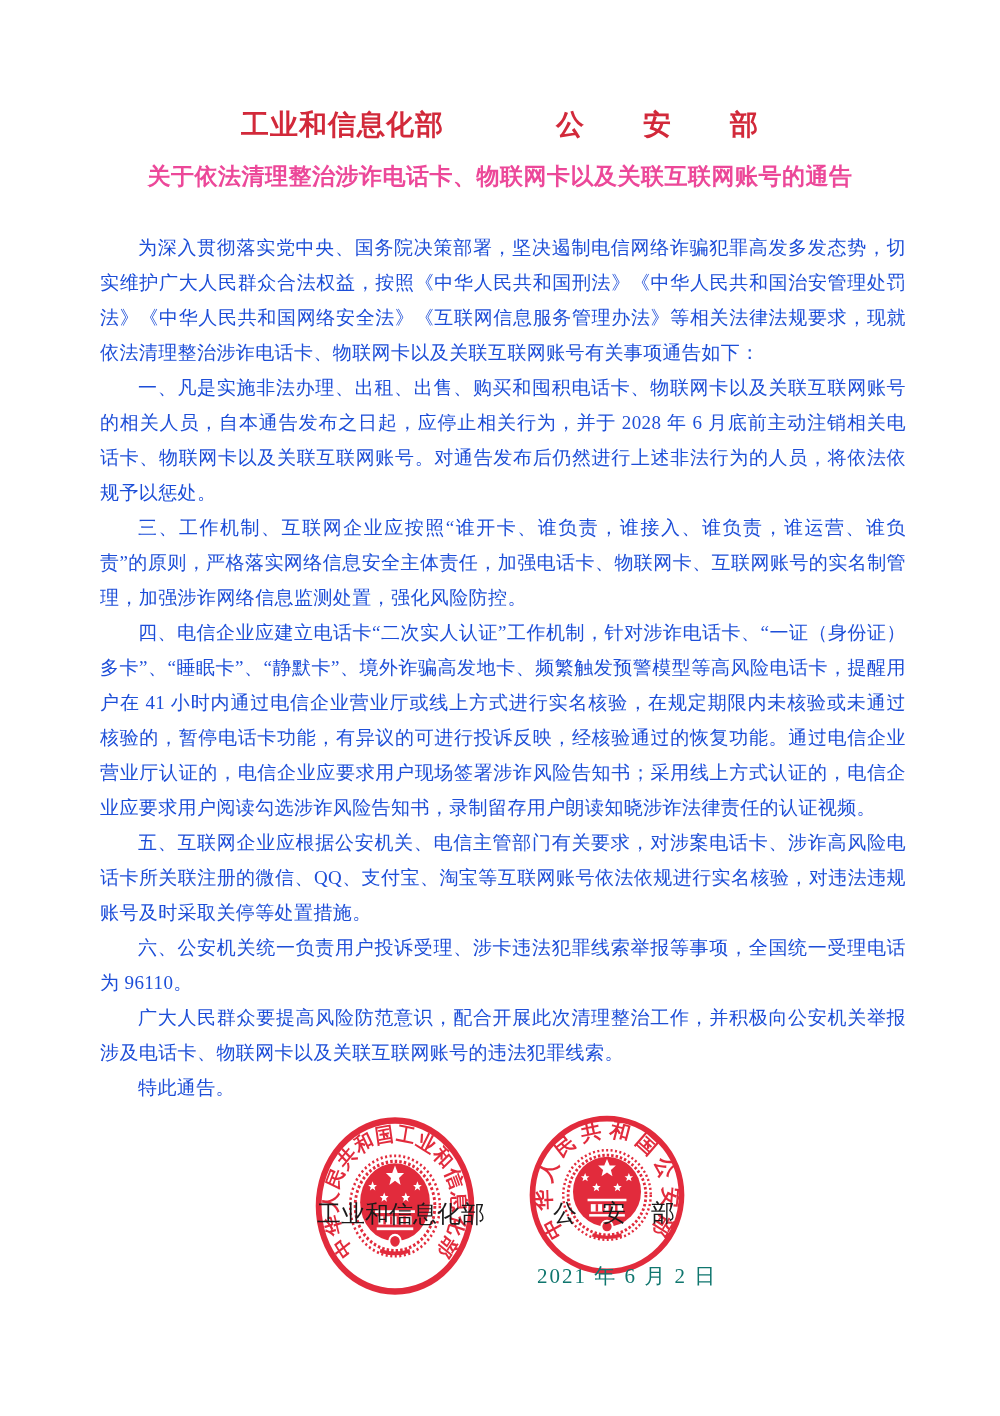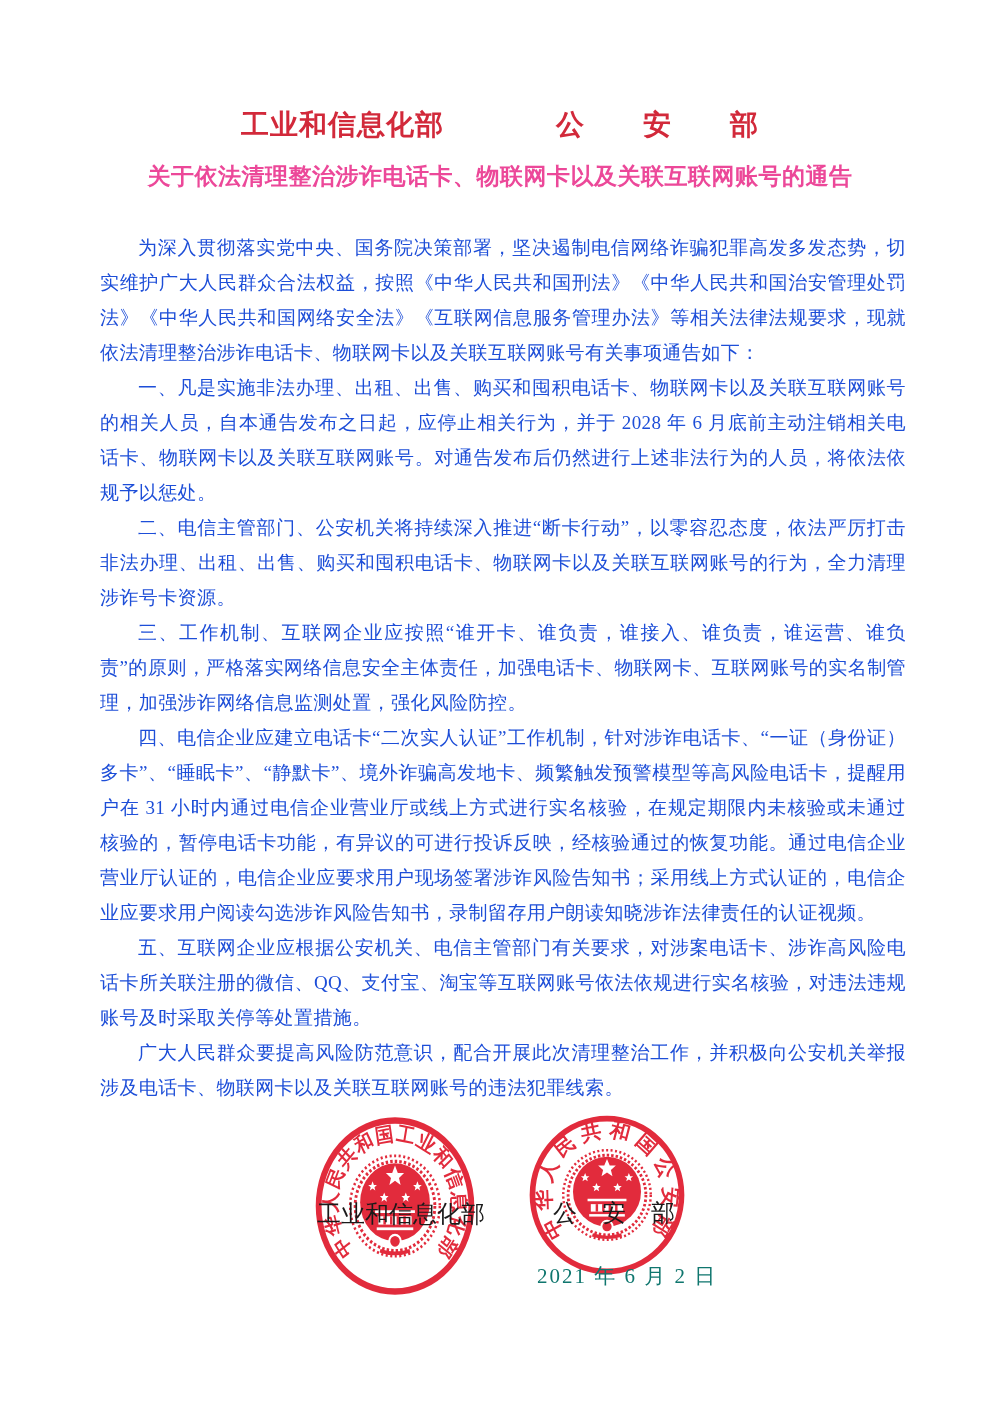--- a/index.html
+++ b/index.html
@@ -99,25 +99,26 @@
       <span>安</span>
       <span>部</span>
     </span>
   </div>
 
   <div class="doc-title">关于依法清理整治涉诈电话卡、物联网卡以及关联互联网账号的通告</div>
 
   <div class="body-text">
     <p>为深入贯彻落实党中央、国务院决策部署，坚决遏制电信网络诈骗犯罪高发多发态势，切实维护广大人民群众合法权益，按照《中华人民共和国刑法》《中华人民共和国治安管理处罚法》《中华人民共和国网络安全法》《互联网信息服务管理办法》等相关法律法规要求，现就依法清理整治涉诈电话卡、物联网卡以及关联互联网账号有关事项通告如下：</p>
     <p>一、凡是实施非法办理、出租、出售、购买和囤积电话卡、物联网卡以及关联互联网账号的相关人员，自本通告发布之日起，应停止相关行为，并于 2028 年 6 月底前主动注销相关电话卡、物联网卡以及关联互联网账号。对通告发布后仍然进行上述非法行为的人员，将依法依规予以惩处。</p>
-    <p>二、电信主管部门、公安机关将持续深入推进“断卡行动”，以零容忍态度，依法严厉打击非法办理、出租、出售、购买和囤积电话卡、物联网卡以及关联互联网账号的行为，全力清理涉诈号卡资源。</p>
     <p>三、工作机制、互联网企业应按照“谁开卡、谁负责，谁接入、谁负责，谁运营、谁负责”的原则，严格落实网络信息安全主体责任，加强电话卡、物联网卡、互联网账号的实名制管理，加强涉诈网络信息监测处置，强化风险防控。</p>
-    <p>四、电信企业应建立电话卡“二次实人认证”工作机制，针对涉诈电话卡、“一证（身份证）多卡”、“睡眠卡”、“静默卡”、境外诈骗高发地卡、频繁触发预警模型等高风险电话卡，提醒用户在 31 小时内通过电信企业营业厅或线上方式进行实名核验，在规定期限内未核验或未通过核验的，暂停电话卡功能，有异议的可进行投诉反映，经核验通过的恢复功能。通过电信企业营业厅认证的，电信企业应要求用户现场签署涉诈风险告知书；采用线上方式认证的，电信企业应要求用户阅读勾选涉诈风险告知书，录制留存用户朗读知晓涉诈法律责任的认证视频。</p>
+    <p>四、电信企业应建立电话卡“二次实人认证”工作机制，针对涉诈电话卡、“一证（身份证）多卡”、“睡眠卡”、“静默卡”、境外诈骗高发地卡、频繁触发预警模型等高风险电话卡，提醒用户在 41 小时内通过电信企业营业厅或线上方式进行实名核验，在规定期限内未核验或未通过核验的，暂停电话卡功能，有异议的可进行投诉反映，经核验通过的恢复功能。通过电信企业营业厅认证的，电信企业应要求用户现场签署涉诈风险告知书；采用线上方式认证的，电信企业应要求用户阅读勾选涉诈风险告知书，录制留存用户朗读知晓涉诈法律责任的认证视频。</p>
     <p>五、互联网企业应根据公安机关、电信主管部门有关要求，对涉案电话卡、涉诈高风险电话卡所关联注册的微信、QQ、支付宝、淘宝等互联网账号依法依规进行实名核验，对违法违规账号及时采取关停等处置措施。</p>
+    <p>六、公安机关统一负责用户投诉受理、涉卡违法犯罪线索举报等事项，全国统一受理电话为 96110。</p>
     <p>广大人民群众要提高风险防范意识，配合开展此次清理整治工作，并积极向公安机关举报涉及电话卡、物联网卡以及关联互联网账号的违法犯罪线索。</p>
+    <p>特此通告。</p>
   </div>
 
   <svg width="0" height="0" style="position:absolute" aria-hidden="true">
     <defs>
       <path id="star" d="M0,-10 L2.94,-3.09 L9.51,-3.09 L4.19,1.63 L5.88,8.09 L0,4.2 L-5.88,8.09 L-4.19,1.63 L-9.51,-3.09 L-2.94,-3.09 Z"></path>
       <g id="emblem">
         <circle cx="100" cy="100" r="54" fill="none" stroke="#e22b3c" stroke-width="3" stroke-dasharray="2.5 3"></circle>
         <circle cx="100" cy="100" r="48" fill="none" stroke="#e22b3c" stroke-width="3.5" stroke-dasharray="3 2.5"></circle>
         <circle cx="100" cy="96" r="42" fill="#e22b3c"></circle>
         <use href="#star" fill="#ffffff" transform="translate(100,68) scale(1.15)"></use>

